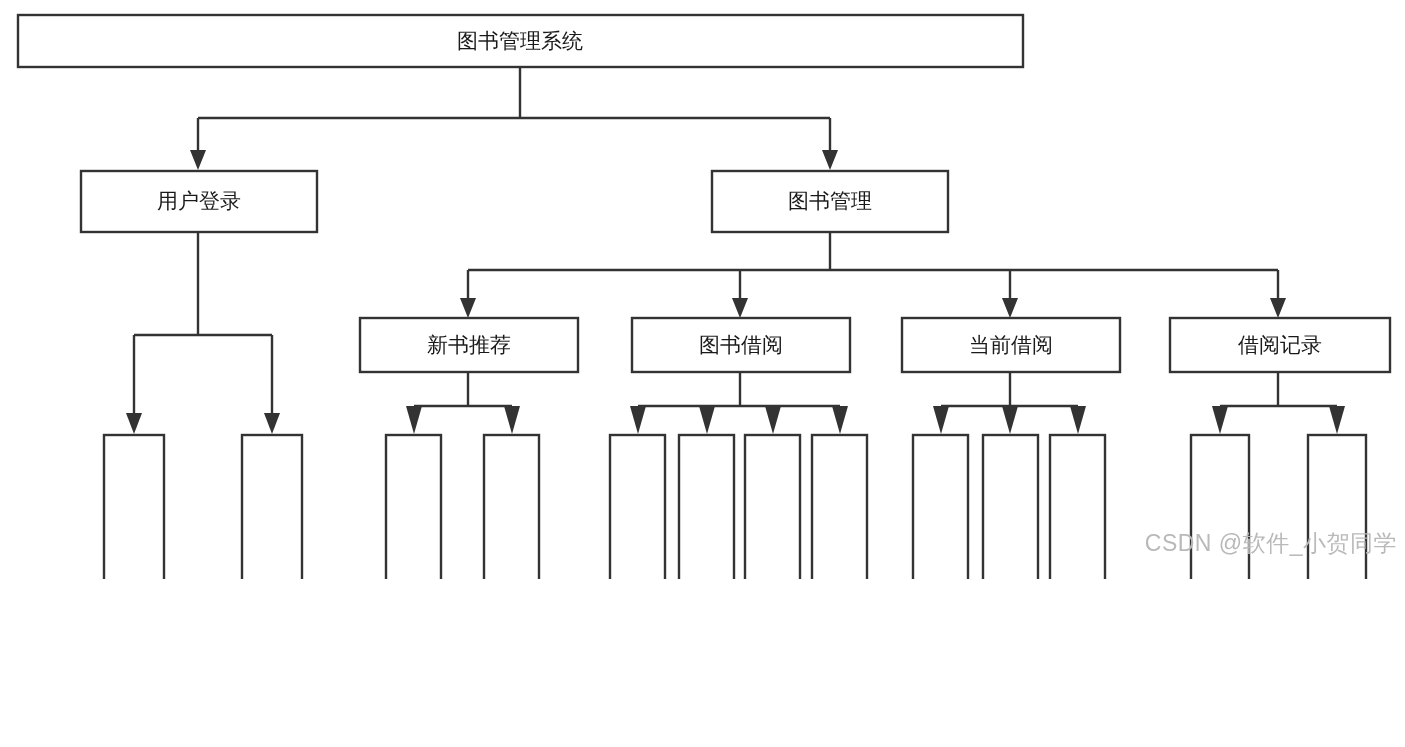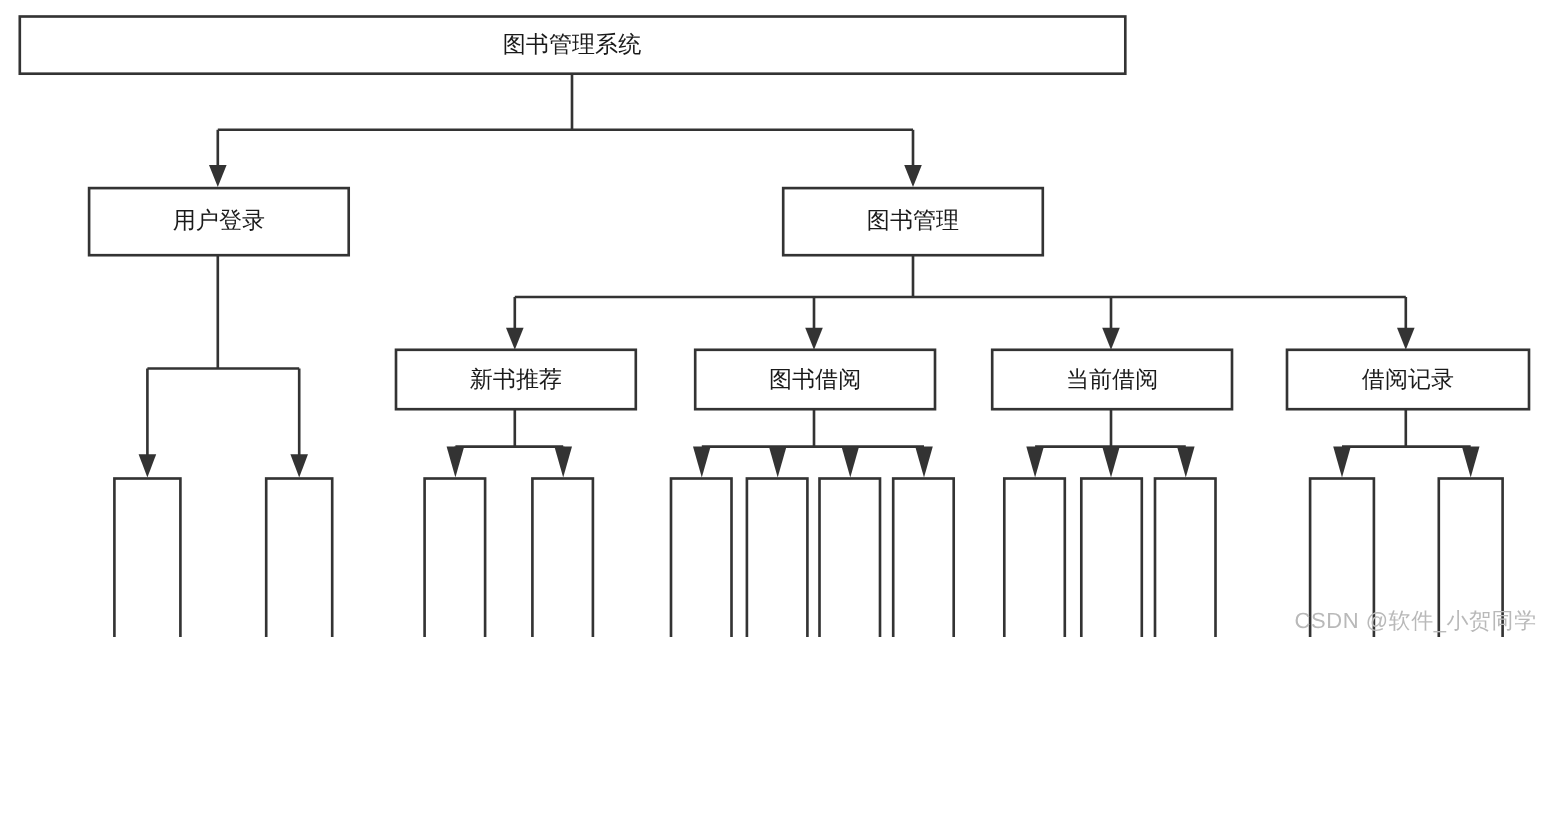--- a/index.html
+++ b/index.html
@@ -56,23 +56,23 @@
     letter-spacing: 3px;
     display: flex;
     align-items: flex-start;
     justify-content: center;
     white-space: nowrap;
     pointer-events: none;
   }
   .watermark {
     position: absolute;
     right: 8px;
-    bottom: 1px;
-    font-family: "Liberation Sans", "DejaVu Sans", sans-serif;
-    font-size: 20px;
+    bottom: 20px;
+    font-family: "Liberation Sans", "DejaVu Sans", sans-serif;
+    font-size: 23px;
     color: #b9b9b9;
     white-space: nowrap;
     letter-spacing: 0.5px;
   }
 </style>
 </head>
 <body>
 
 <div id="stage">
 

